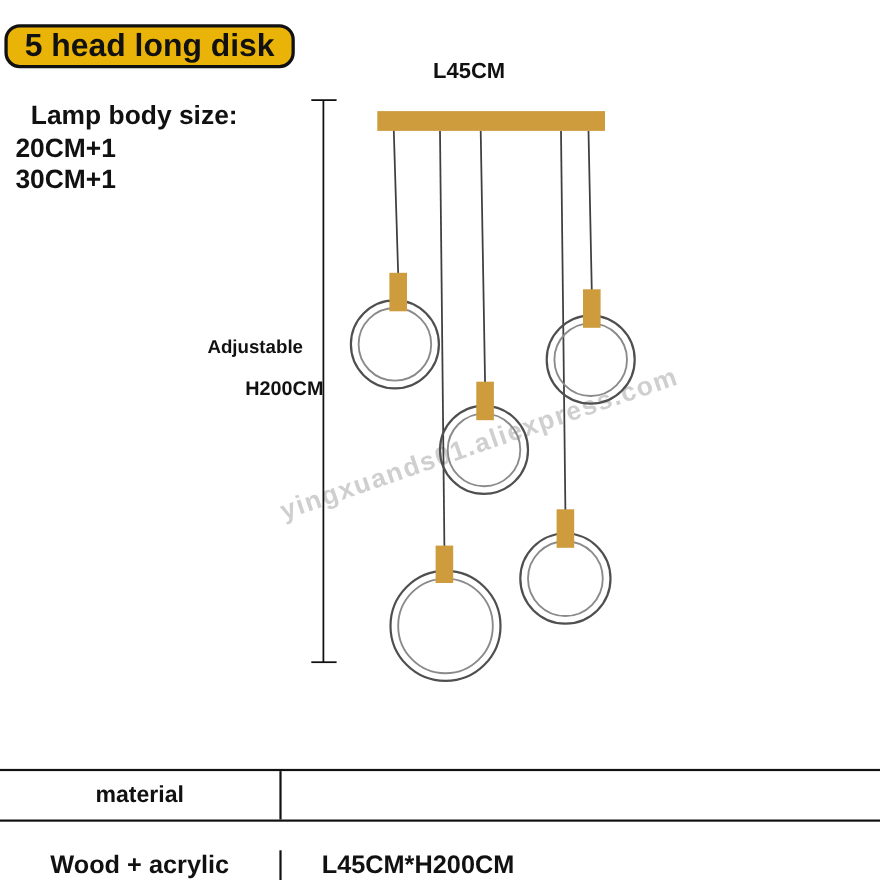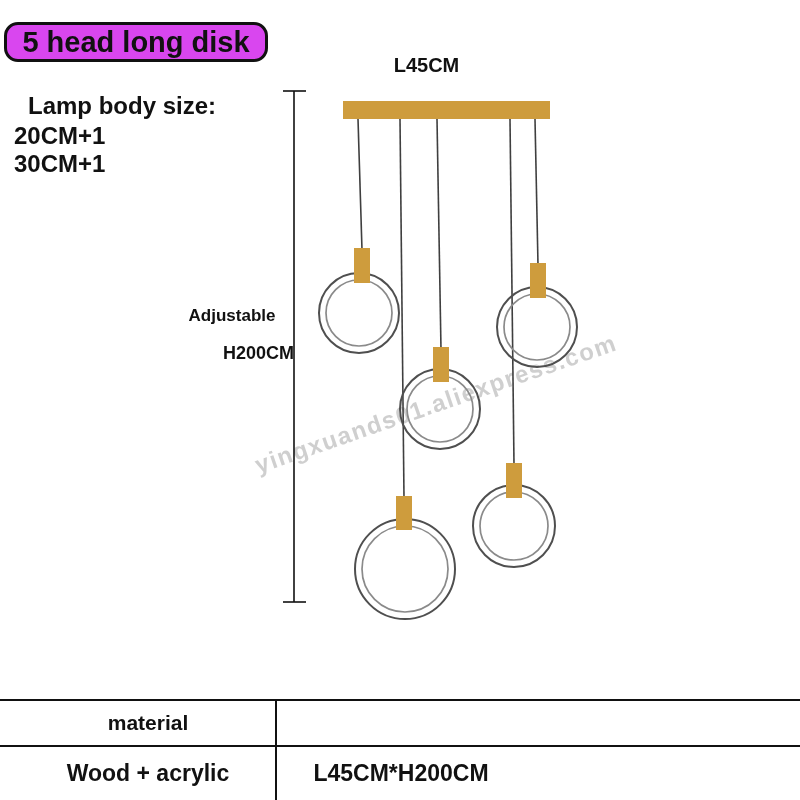--- a/index.html
+++ b/index.html
@@ -14,21 +14,21 @@
   .abs { position: absolute; }
 
   .title-box {
     left: 4px; top: 22px;
     width: 258px; height: 34px;
     border: 3px solid #111;
     border-radius: 14px;
     display: flex; align-items: center; justify-content: center;
     font-size: 29px; font-weight: 700;
     letter-spacing: 0px;
-    background: #d946ef;
+    background: #eab308;
   }
 
   .body-size-label { left: 28px; top: 92px;  font-size: 24px; font-weight: 700; }
   .body-size-l1    { left: 14px; top: 122px; font-size: 24px; font-weight: 700; }
   .body-size-l2    { left: 14px; top: 150px; font-size: 24px; font-weight: 700; }
 
   .width-label {
     left: 323px; top: 54px; width: 207px;
     text-align: center; font-size: 20px; font-weight: 700;
   }
@@ -52,26 +52,26 @@
   .spec-table {
     left: 0; top: 699px; width: 800px; height: 101px;
     display: flex; flex-direction: column;
   }
   .t-row { display: flex; width: 800px; box-sizing: border-box; }
   .t-row.header {
     height: 52px;
     border-top: 2px solid #111;
     border-bottom: 2px solid #111;
   }
-  .t-row.values { height: 58px; }
+  .t-row.values { height: 58px; align-items: flex-end; }
   .t-cell {
     box-sizing: border-box;
     display: flex; align-items: center; justify-content: center;
   }
-  .t-cell.c1 { width: 256px; border-right: 2px solid #111; margin-left: 21px; }
+  .t-cell.c1 { width: 256px; border-right: 2px solid #111; }
   .t-cell.c2 { width: 296px; border-right: 2px solid #111; }
   .t-cell.c3 { width: 248px; }
   .t-row.header .t-cell { font-size: 21px; font-weight: 600; }
   .t-row.values .t-cell { font-size: 23px; font-weight: 700; }
 </style>
 </head>
 <body>
 
 <div class="abs title-box">
   <span>5 head long disk</span>

